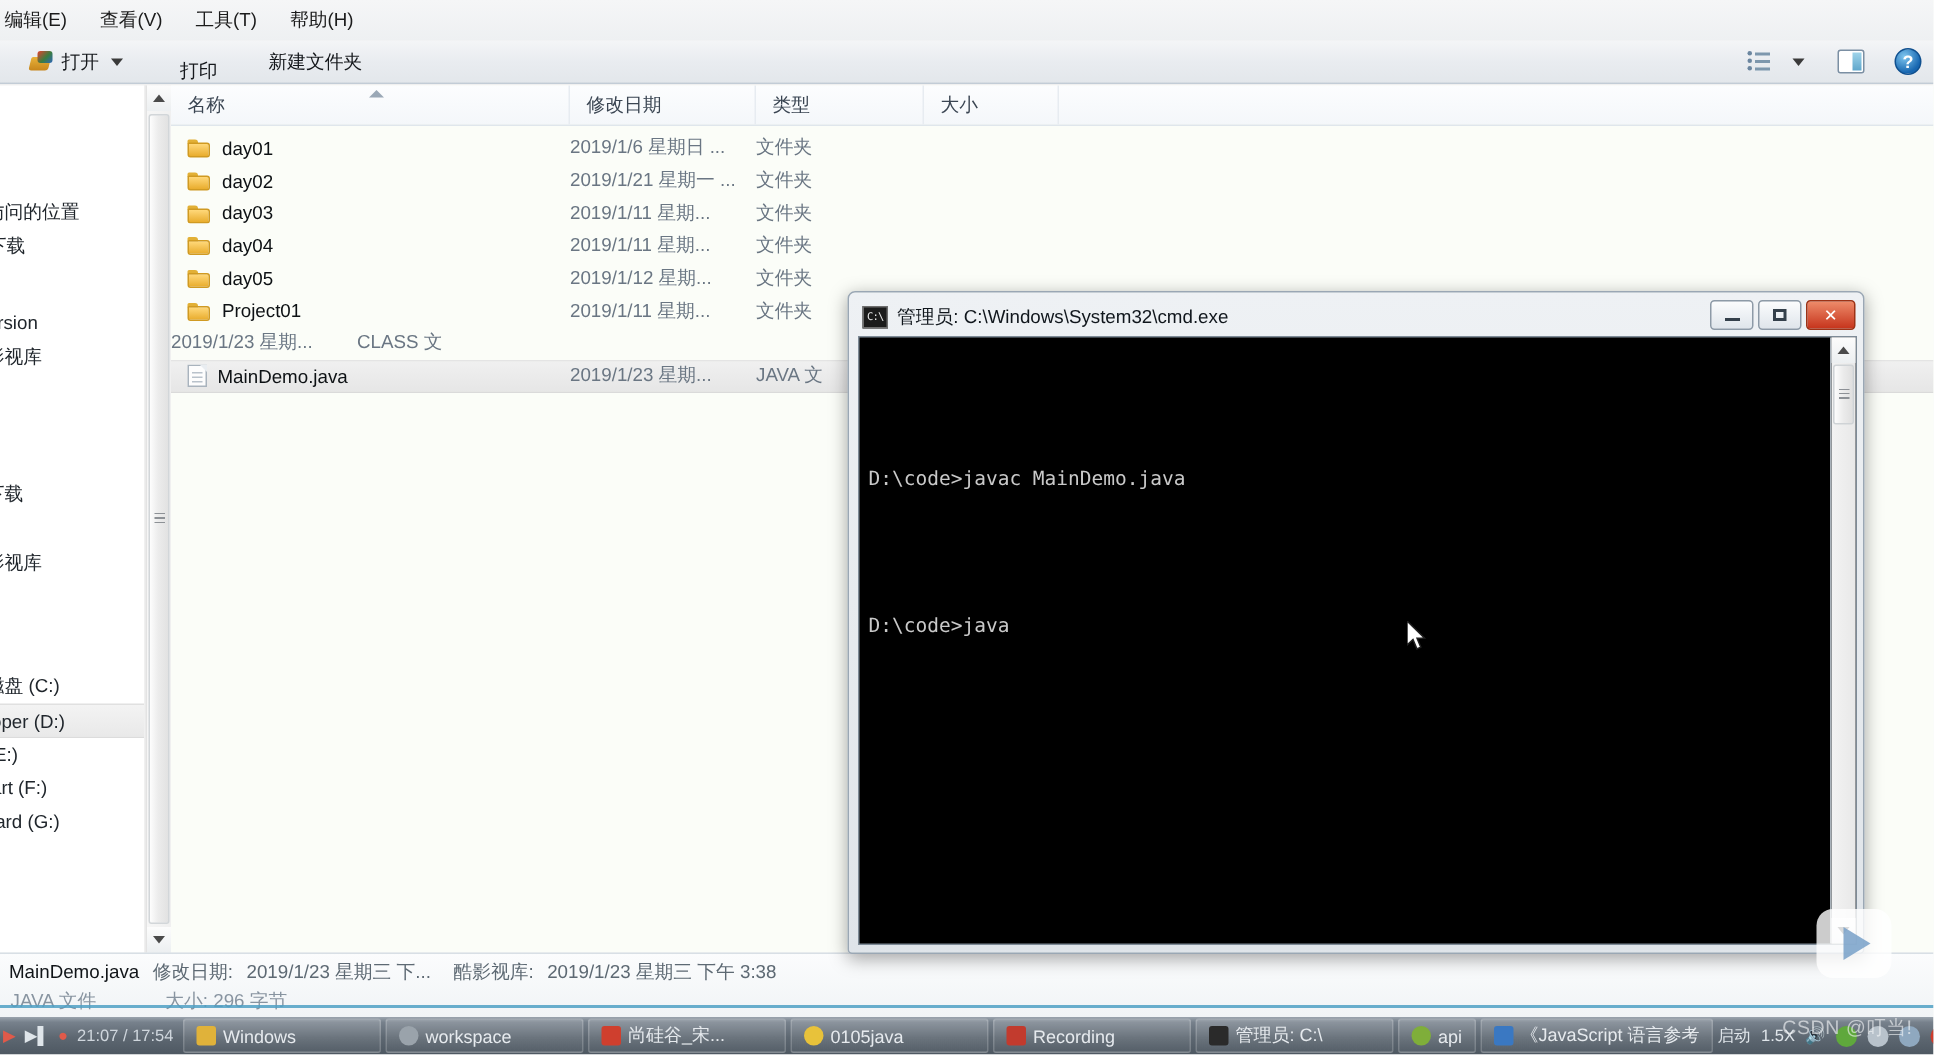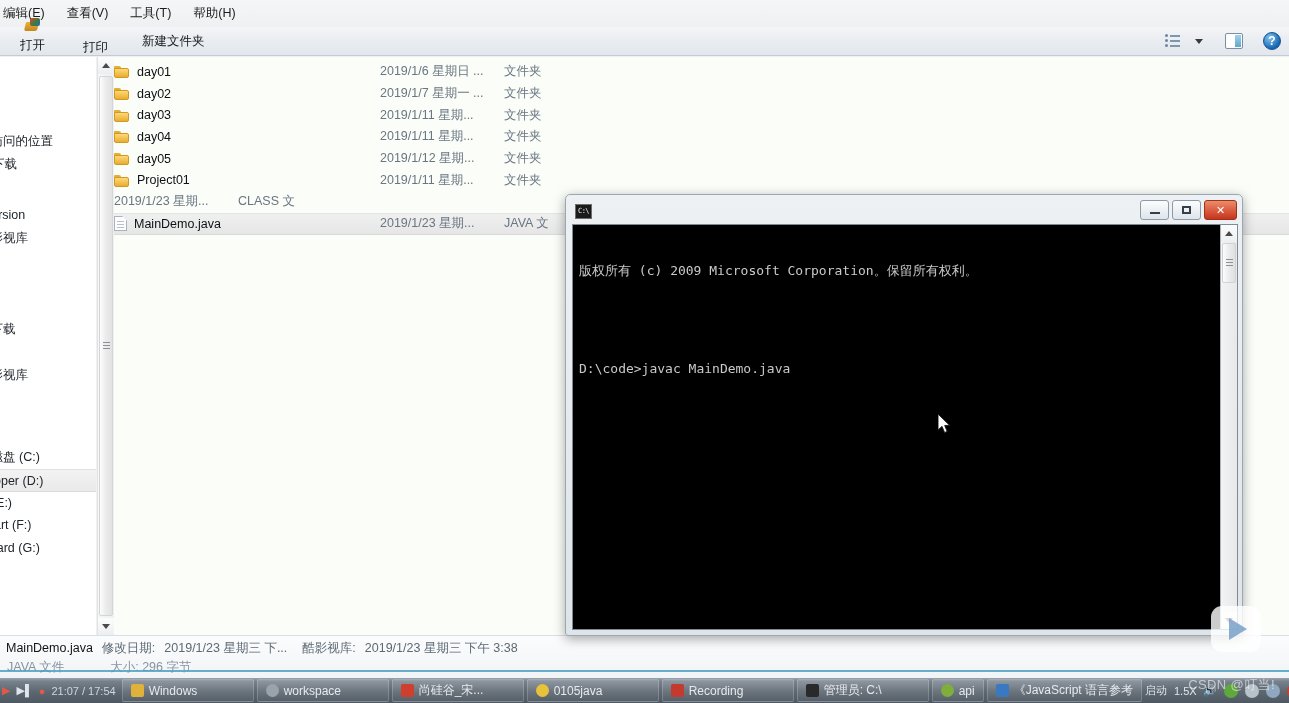--- a/index.html
+++ b/index.html
@@ -258,20 +258,21 @@
   .row.sel {
     background: linear-gradient(to bottom,#f0f0f0,#e6e6e6);
     border-top: 1px solid #e4e4e4;
     border-bottom: 1px solid #dadada;
   }
   .cell-name {
     width: 266px;
     display: flex;
     align-items: center;
     gap: 7px;
+    padding-left: 11px;
     box-sizing: border-box;
     overflow: hidden;
     white-space: nowrap;
   }
   .cell-date { width: 124px; color: #6a7683; white-space: nowrap; }
   .cell-type { width: 112px; color: #6a7683; white-space: nowrap; }
   .cell-size { width: 90px; color: #6a7683; white-space: nowrap; }
 
   .ic-folder {
     width: 16px; height: 13px;
@@ -547,21 +548,21 @@
 <div id="explorer">
 
   <div class="menubar">
     <div class="mi clipped">编辑(E)</div>
     <div class="mi">查看(V)</div>
     <div class="mi">工具(T)</div>
     <div class="mi">帮助(H)</div>
   </div>
 
   <div class="cmdbar">
-    <div class="cb" style="margin-left:10px;flex-direction:column;">
+    <div class="cb" style="margin-left:10px;">
       <span class="open-icon"></span>
       <span>打开</span>
       <span class="caret-dn"></span>
     </div>
     <div class="cb" style="margin-left:18px;margin-top:13px;">
       <span>打印</span>
     </div>
     <div class="cb" style="margin-left:14px;">
       <span>新建文件夹</span>
     </div>
@@ -615,37 +616,46 @@
       </div>
     <div class="nav-thumb">
         <span class="grip"></span>
       </div>
     <div class="sb-arrow nav-scroll-dn">
         <span class="tri-dn"></span>
       </div>
   </div>
 
   <div class="filelist">
+    <div class="colhdr">
+      <div class="ch" style="width:266px">
+        <span>名称</span>
+        <span class="sortmark"></span>
+      </div>
+      <div class="ch" style="width:124px">修改日期</div>
+      <div class="ch" style="width:112px">类型</div>
+      <div class="ch" style="width:90px">大小</div>
+    </div>
 
     <div class="rows">
       <div class="row">
         <span class="cell-name">
           <span class="ic-folder"></span>
           <span>day01</span>
         </span>
         <span class="cell-date">2019/1/6 星期日 ...</span>
         <span class="cell-type">文件夹</span>
         <span class="cell-size"></span>
       </div>
       <div class="row">
         <span class="cell-name">
           <span class="ic-folder"></span>
           <span>day02</span>
         </span>
-        <span class="cell-date">2019/1/7 星期一 ...</span>
+        <span class="cell-date">2019/1/21 星期一 ...</span>
         <span class="cell-type">文件夹</span>
         <span class="cell-size"></span>
       </div>
       <div class="row">
         <span class="cell-name">
           <span class="ic-folder"></span>
           <span>day03</span>
         </span>
         <span class="cell-date">2019/1/11 星期...</span>
         <span class="cell-type">文件夹</span>
@@ -711,37 +721,38 @@
       <span>JAVA 文件</span>
       <span>大小: 296 字节</span>
     </div>
     <div class="blue-rule"></div>
   </div>
 </div>
 
 <div id="cmdwin">
   <div class="cmd-title">
     <span class="cmd-ico">C:\</span>
+    <span class="cmd-title-text">管理员: C:\Windows\System32\cmd.exe</span>
     <span class="winbtns">
       <span class="wb">
           <i class="min-g"></i>
         </span>
       <span class="wb">
           <i class="max-g"></i>
         </span>
       <span class="wb close">✕</span>
     </span>
   </div>
 
   <div class="cmd-body">
     <div class="cmd-screen">
-      <div>版权所有 (c) 2009 Microsoft Corporation。保留所有权利。</div>
       <div>&nbsp;</div>
       <div>D:\code&gt;javac MainDemo.java</div>
       <div>&nbsp;</div>
+      <div>D:\code&gt;java</div>
     </div>
     <div class="cmd-scroll">
       <div class="sb-arrow">
           <span class="tri-up"></span>
         </div>
       <div class="cmd-thumb">
           <span class="grip"></span>
         </div>
       <div class="sb-arrow cmd-sb-dn">
           <span class="tri-dn"></span>

